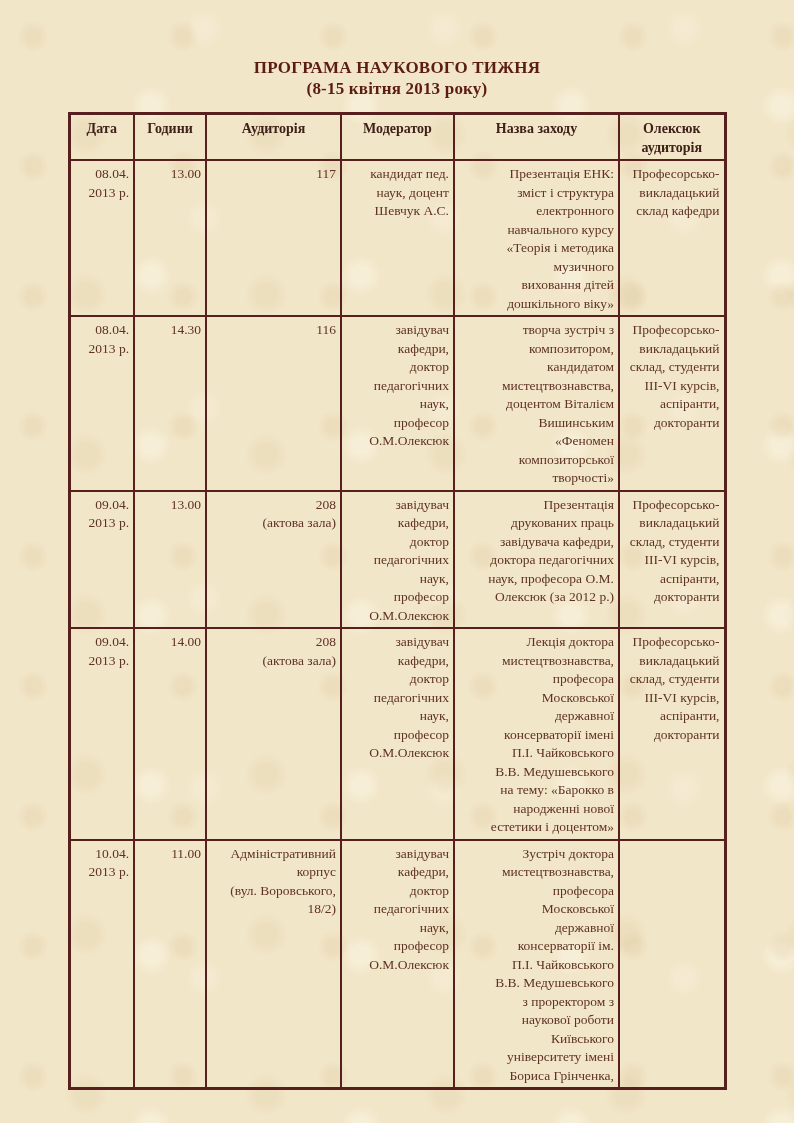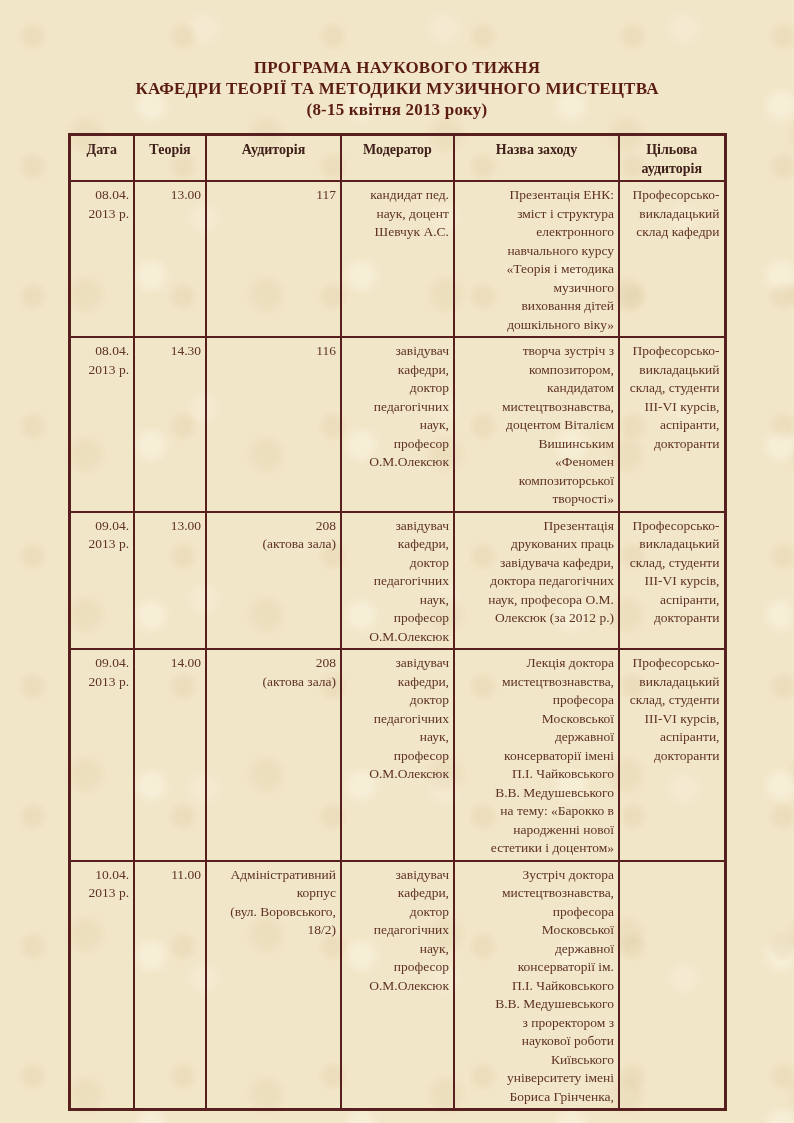--- a/index.html
+++ b/index.html
@@ -58,41 +58,40 @@
   tr.row-4{height:205px;}
   tr.row-5{height:232px;}
 </style>
 </head>
 <body>
 
 <div class="page">
 
   <header class="title-block">
     <div class="title-line">ПРОГРАМА НАУКОВОГО ТИЖНЯ</div>
-    <div class="title-line">КАФЕДРИ ТЕОРІЇ ТА МЕТОДИКИ МУЗИЧНОГО МИСТЕЦТВА</div>
     <div class="title-line">(8-15 квітня 2013 року)</div>
   </header>
 
   <table class="schedule">
     <colgroup>
       <col style="width:65px">
         <col style="width:72px">
         <col style="width:135px">
       <col style="width:113px">
         <col style="width:165px">
         <col style="width:106px">
     </colgroup>
     <thead>
       <tr class="row-h">
         <th>Дата</th>
-        <th>Теорія</th>
+        <th>Години</th>
         <th>Аудиторія</th>
         <th>Модератор</th>
         <th>Назва заходу</th>
-        <th>Цільова аудиторія</th>
+        <th>Олексюк аудиторія</th>
       </tr>
     </thead>
     <tbody>
       <tr class="row-1">
         <td class="center">08.04.
 2013 р.</td>
         <td class="center">13.00</td>
         <td class="center">117</td>
         <td>кандидат пед.
 наук, доцент

